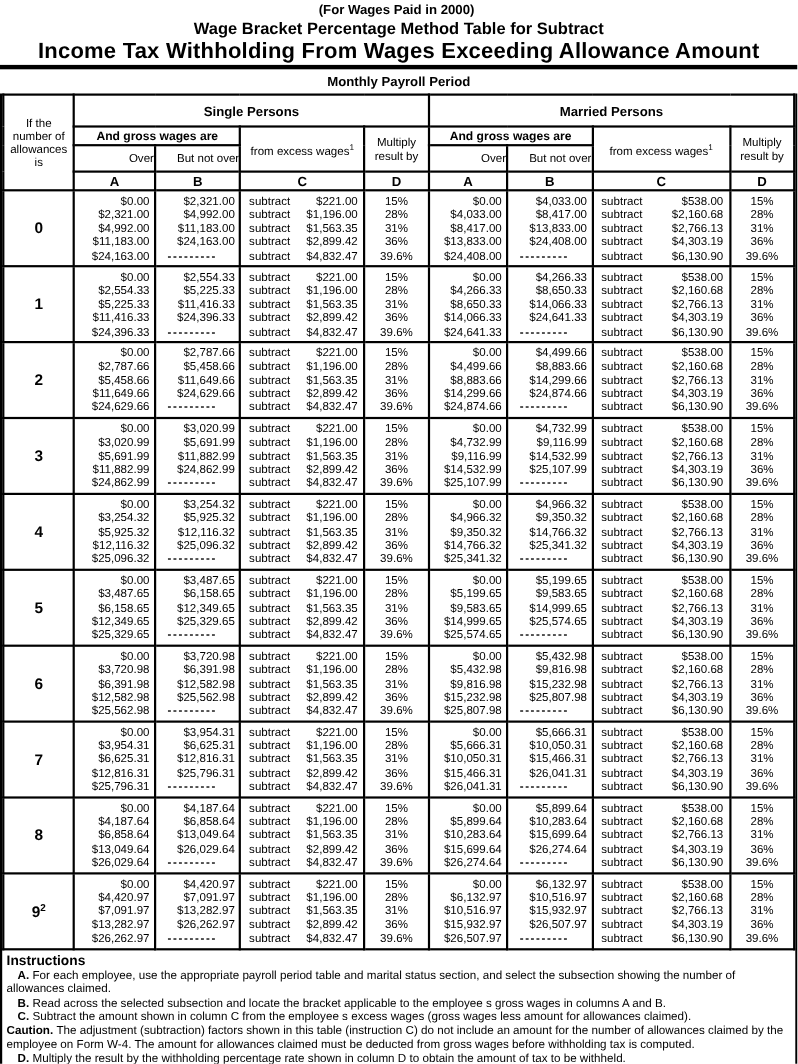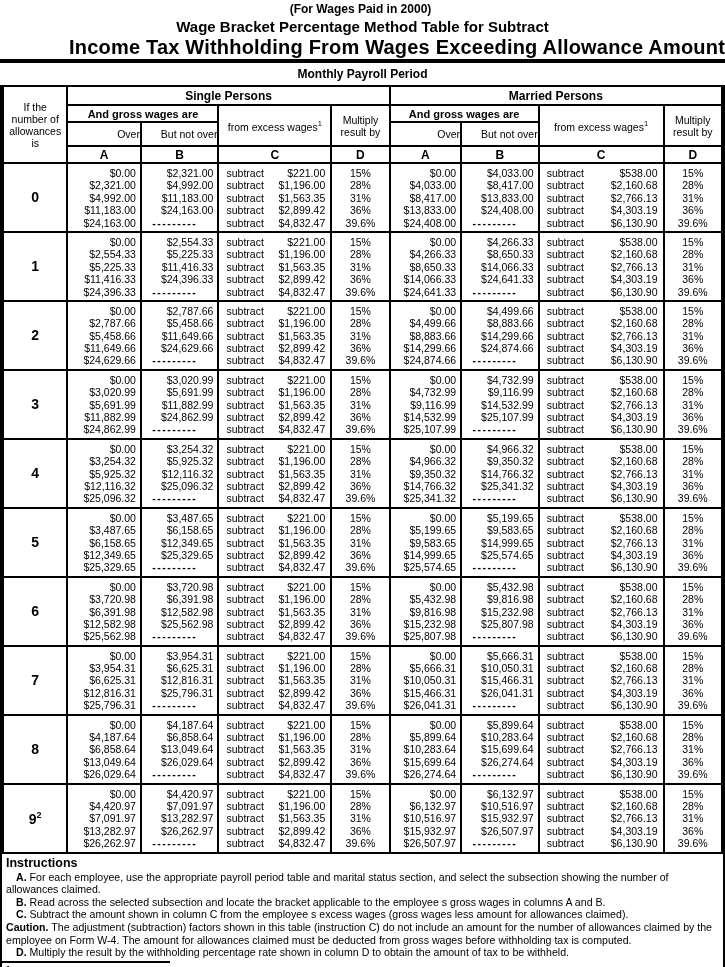--- a/index.html
+++ b/index.html
@@ -6,30 +6,30 @@
   html,body { background:#fff; }
   body {
     width:725px; height:967px;
     font-family:"Liberation Sans", sans-serif;
     color:#000;
     overflow:hidden;
   }
   .titleblock { padding-top:2px; }
   .wages-note { font-size:12px; font-weight:bold; text-align:center; padding-right:4px; line-height:15px; }
   .title1 { font-size:15px; font-weight:bold; text-align:center; line-height:19px; }
-  .title2 { font-size:20px; font-weight:bold; text-align:right; line-height:22px; letter-spacing:.2px; }
+  .title2 { font-size:20px; font-weight:bold; text-align:center; line-height:22px; letter-spacing:.2px; }
   .title-rule { border-top:4px solid #000; margin-top:1px; }
   .period { font-size:12px; font-weight:bold; text-align:center; line-height:20px; padding:1px 0 1px 0; }
 
   .frame { border-left:2px solid #000; border-right:2px solid #000; border-bottom:7px solid #000; }
 
   table { border-collapse:collapse; table-layout:fixed; width:721px; }
   th, td { border:2px solid #000; vertical-align:middle; overflow:hidden; }
   thead th { font-weight:normal; }
-  .sec-hdr { font-size:12px; font-weight:bold; text-align:center; height:19px; }
+  .sec-hdr { font-size:12px; font-weight:bold; text-align:center; height:29px; }
   .stub-hdr { font-size:10.5px; text-align:center; line-height:12px; padding:2px; }
   .gross-hdr { font-size:11px; font-weight:bold; text-align:center; height:17px; }
   .sub-hdr { font-size:10.5px; text-align:right; line-height:12px; height:24px; }
   .excess-hdr, .mult-hdr { font-size:10.5px; text-align:center; line-height:12px; padding:1px; }
   .letter { font-size:12px; font-weight:bold; text-align:center; height:17px; }
   sup { font-size:7.5px; }
 
   td.cell { padding:3px 0 2px 0; vertical-align:top; }
   .cell div { height:12.4px; line-height:12.4px; font-size:10.5px; white-space:nowrap; }
   .amt div { text-align:right; padding-right:4px; }

